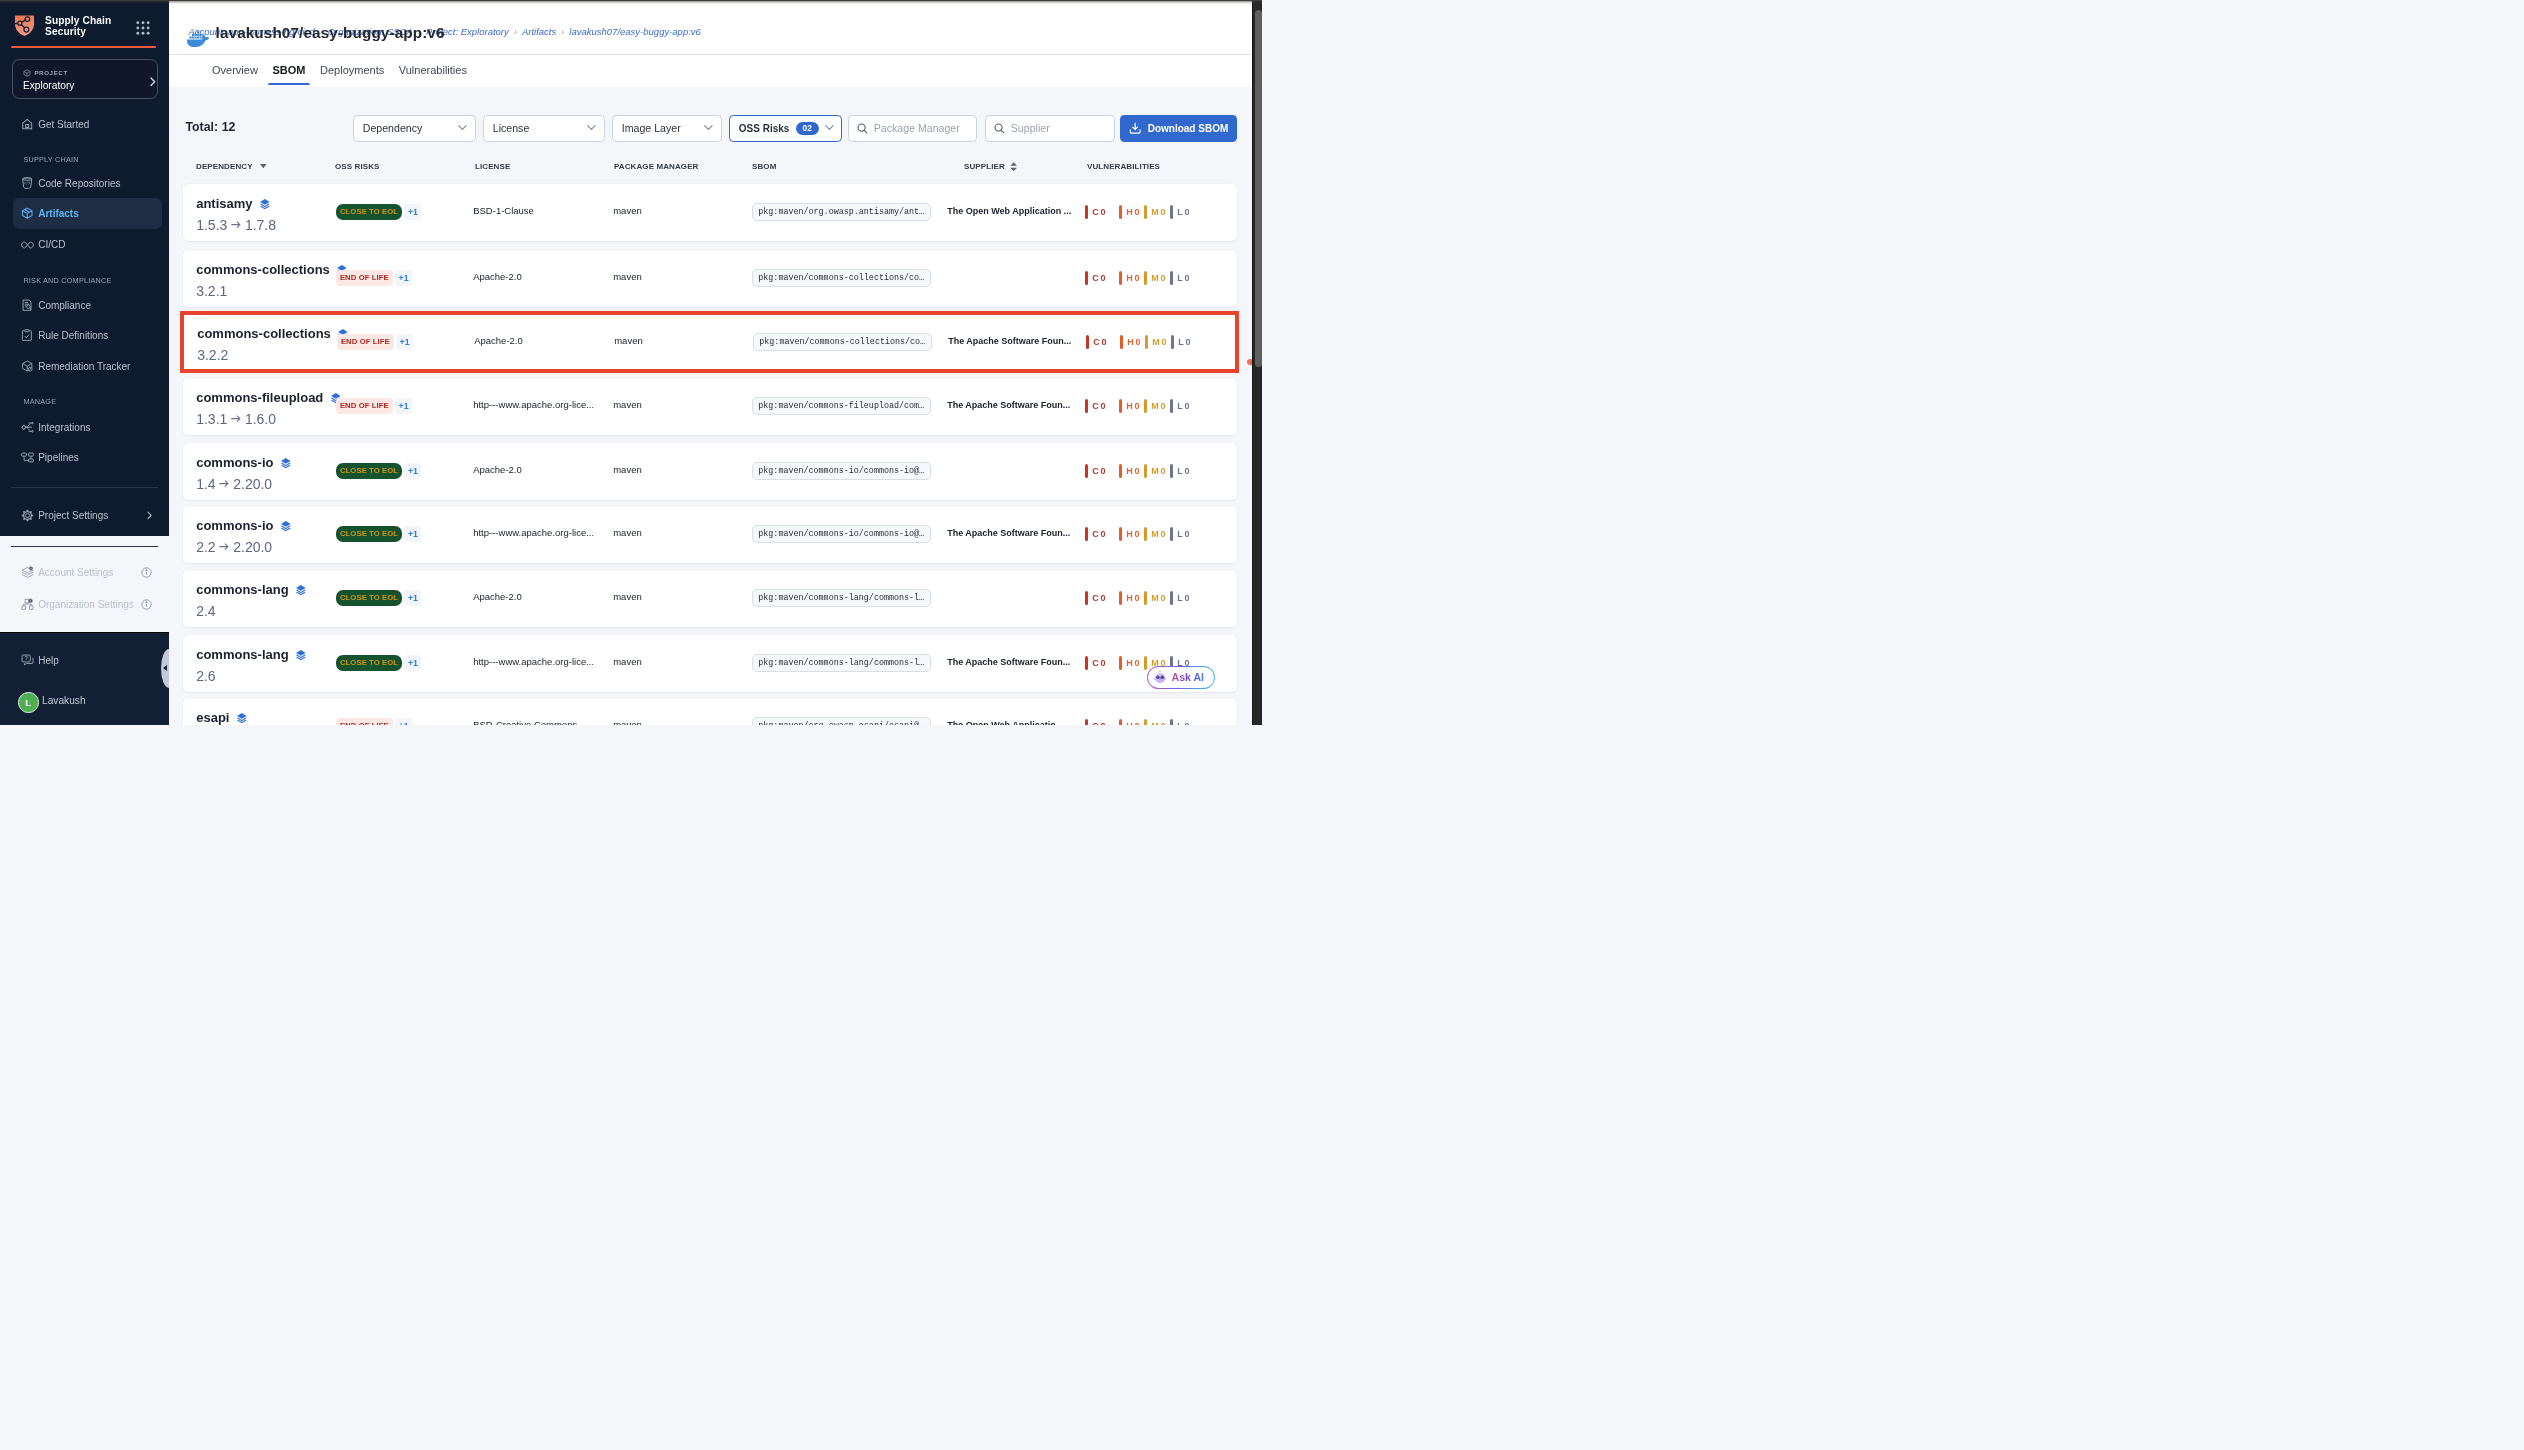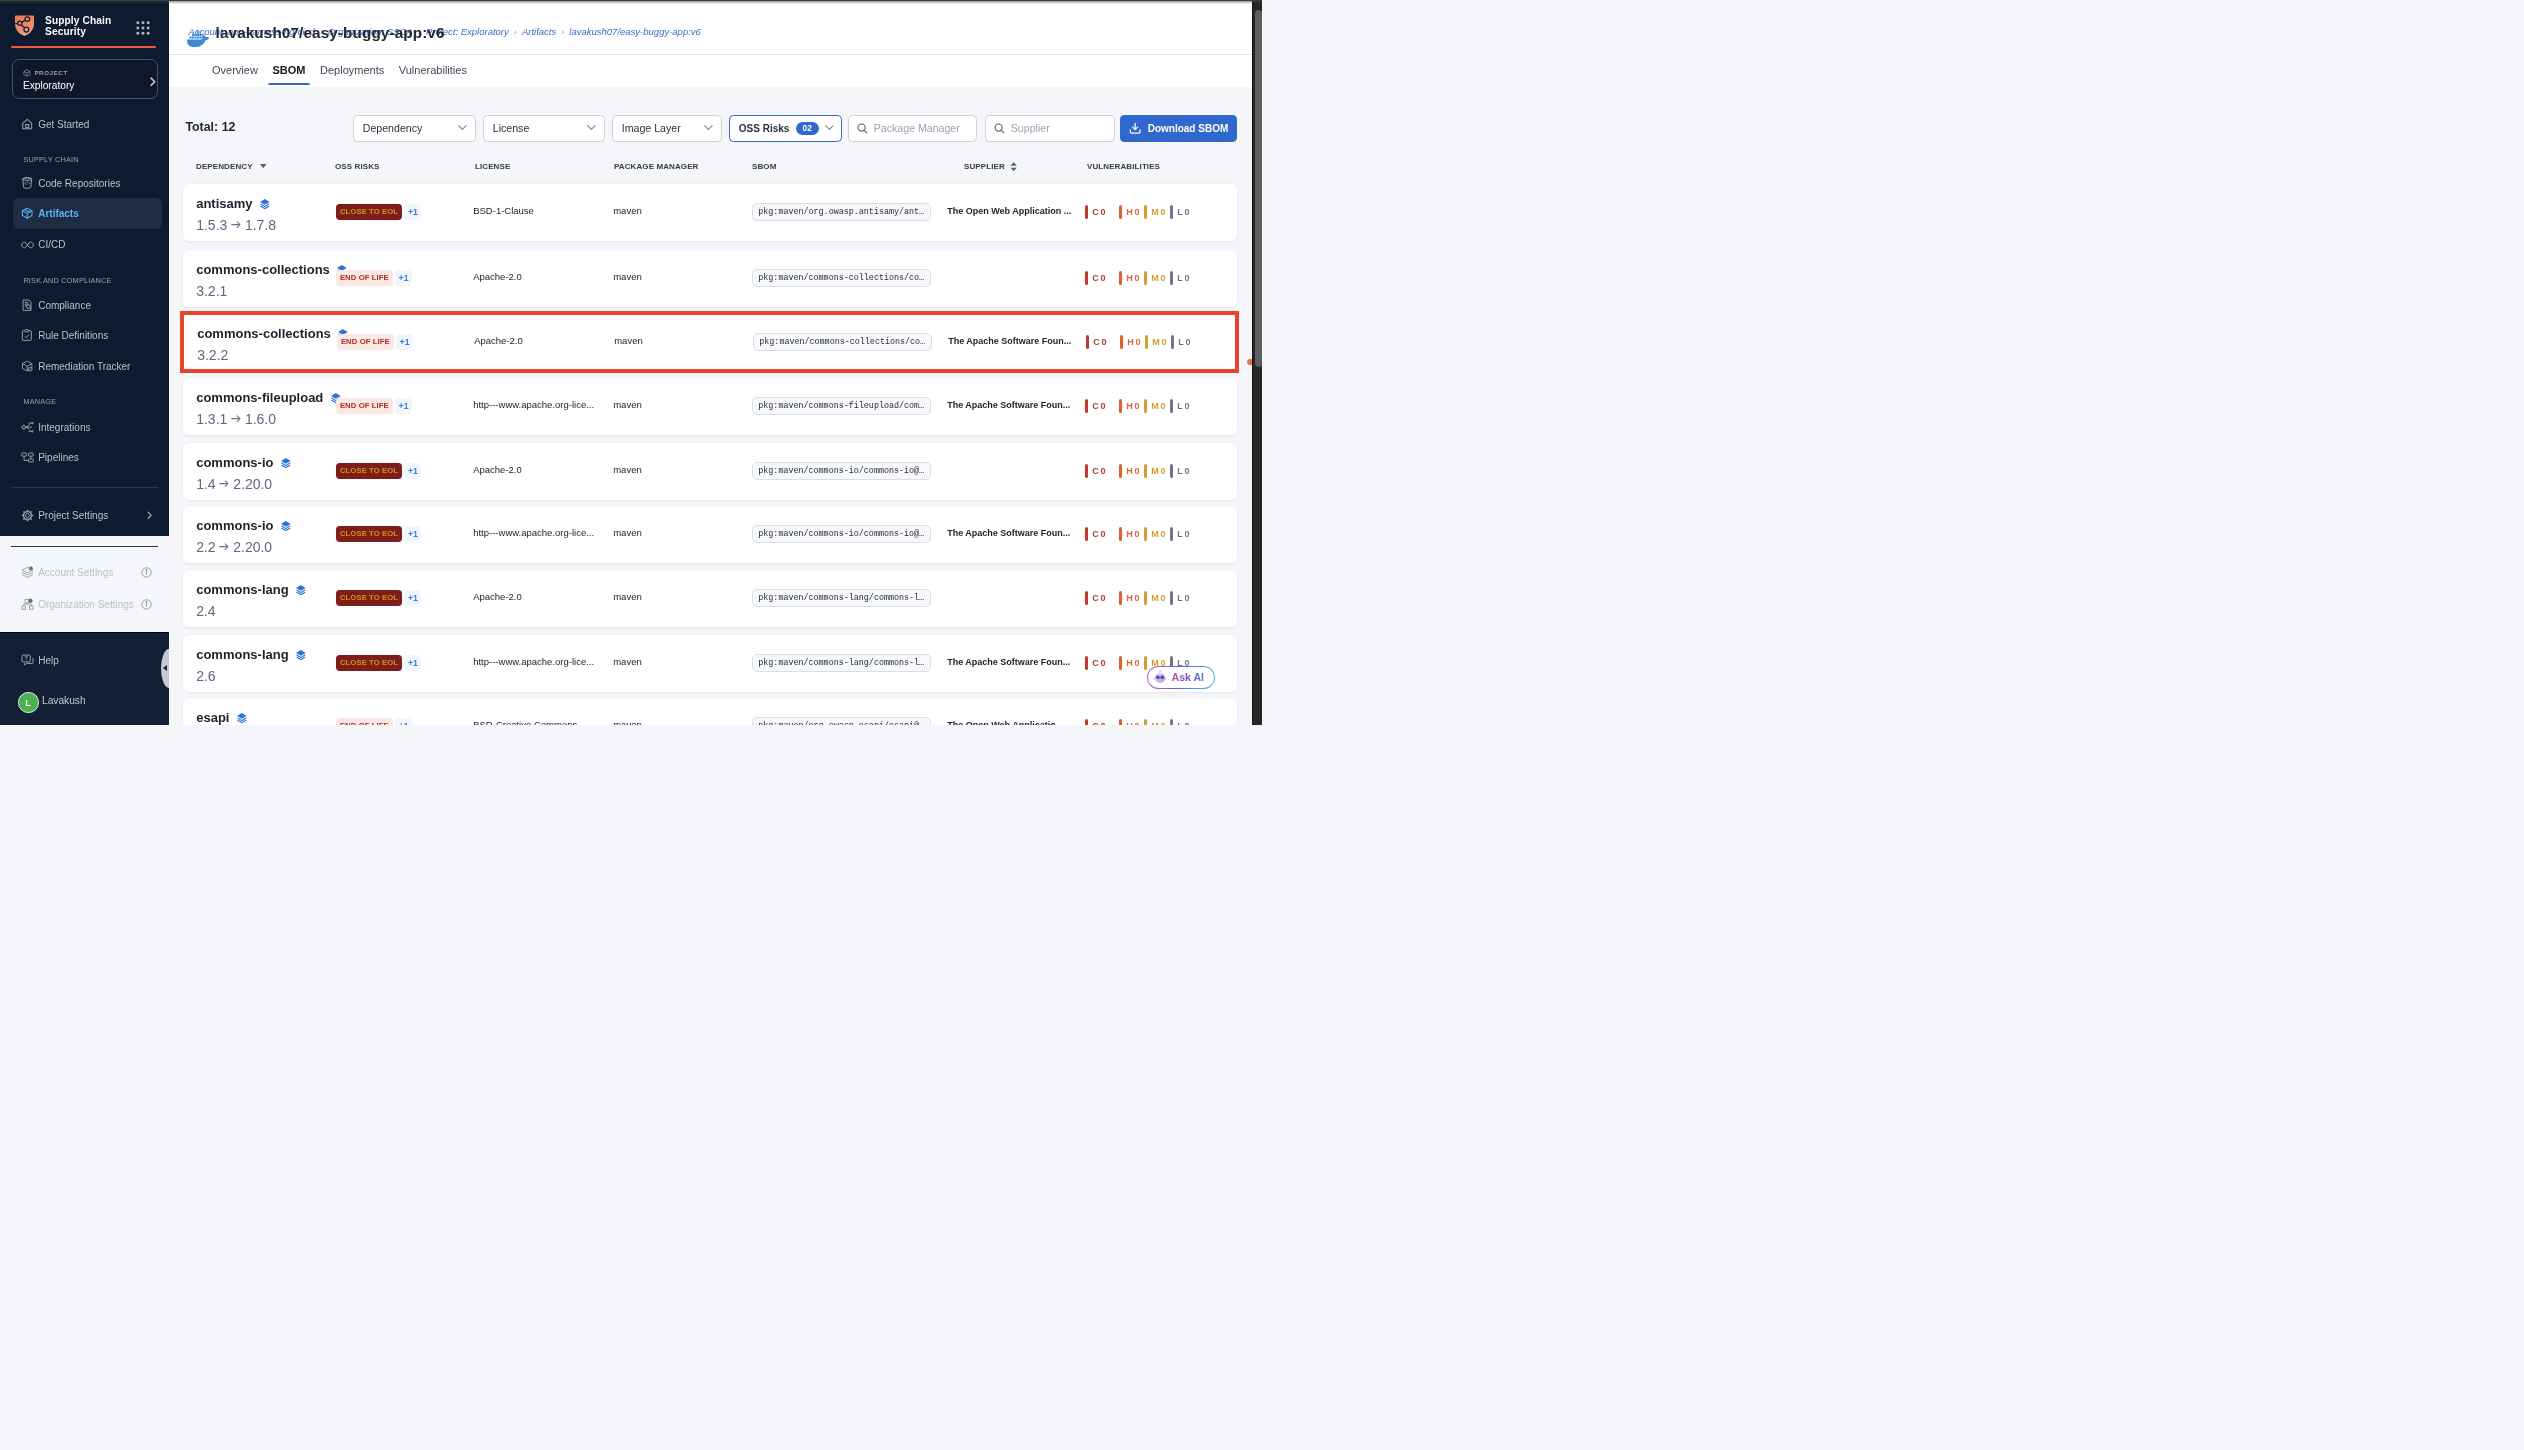--- a/index.html
+++ b/index.html
@@ -56,21 +56,21 @@
 .thead { position:absolute; top:75px; left:0; width:100%; font-size:8px; font-weight:700; color:#353b47; letter-spacing:0.1px; }
 .thead span { position:absolute; top:0; }
 .rows { position:absolute; left:14.2px; top:0; width:1054px; }
 .card { position:absolute; left:0; width:1054px; height:57px; background:#fff; border-radius:5.8px; box-shadow:0 0.7px 2.2px rgba(25,35,60,.07); }
 .dep-name { position:absolute; left:13px; top:12.8px; font-size:13px; font-weight:700; color:#1b212c; display:flex; align-items:center; }
 .dep-name svg { margin-left:6.6px; }
 .dep-ver { position:absolute; left:13px; top:33px; font-size:14px; color:#5d6781; display:flex; align-items:center; gap:3.7px; }
 .oss { position:absolute; left:153px; top:20.5px; height:15.7px; display:flex; align-items:center; gap:2.6px; }
 .badge { height:15.7px; border-radius:3.7px; display:flex; align-items:center; padding:0 3.7px; font-size:7.7px; font-weight:700; letter-spacing:0.1px; white-space:nowrap; }
 .badge.eol { background:#fbe7e4; color:#b02b22; }
-.badge.ceol { background:#7f1d1d; color:#cc9712; }
+.badge.ceol { background:#14532d; color:#cc9712;border-radius:7px; }
 .plus1 { width:17px; height:15.7px; background:#f2f6fb; border-radius:3.7px; color:#2f7fe0; font-size:8.8px; font-weight:700; display:flex; align-items:center; justify-content:center; }
 .lic { position:absolute; left:290px; top:21.6px; font-size:9.5px; color:#20252e; white-space:nowrap; }
 .pm { position:absolute; left:430px; top:21.6px; font-size:9.5px; color:#20252e; }
 .purl { position:absolute; left:569px; top:19px; width:179px; height:18px; background:#f7f8fb; border:0.7px solid #d9dee6; border-radius:5.1px; font-family:"Liberation Mono", monospace; font-size:8.4px; color:#272d36; display:flex; align-items:center; padding:0 5.1px; white-space:nowrap; overflow:hidden; }
 .supp { position:absolute; left:764px; top:22px; font-size:9px; font-weight:700; color:#20242c; white-space:nowrap; }
 .vg { position:absolute; top:21px; display:flex; align-items:center; height:14px; }
 .vbar { width:2.6px; height:14px; border-radius:1.5px; }
 .vtxt { font-size:9px; font-weight:700; letter-spacing:1.8px; margin-left:4.4px; }
 
 .vc { color:#b23a2f; } .vh { color:#df6532; } .vm { color:#d29d2e; } .vl { color:#6e7590; }

